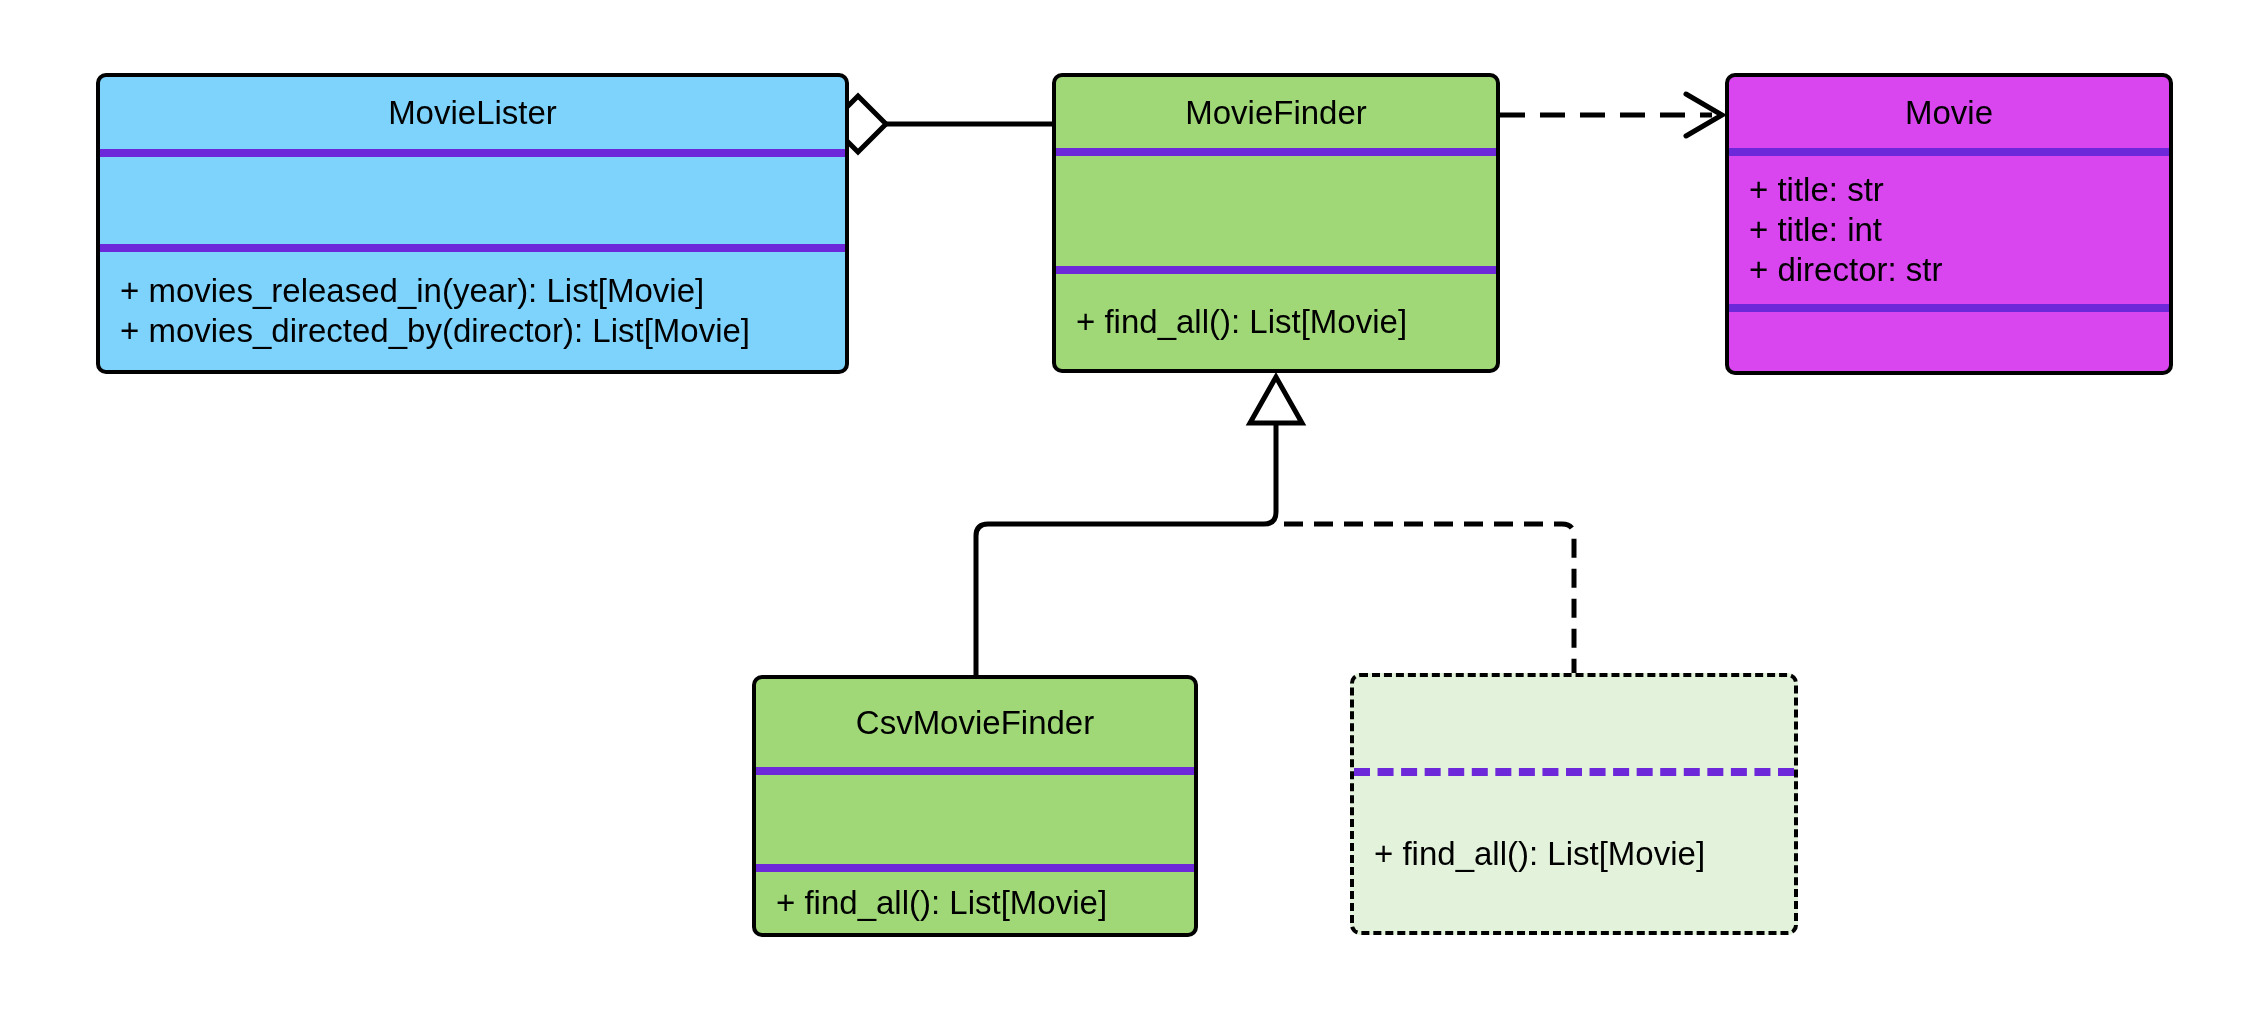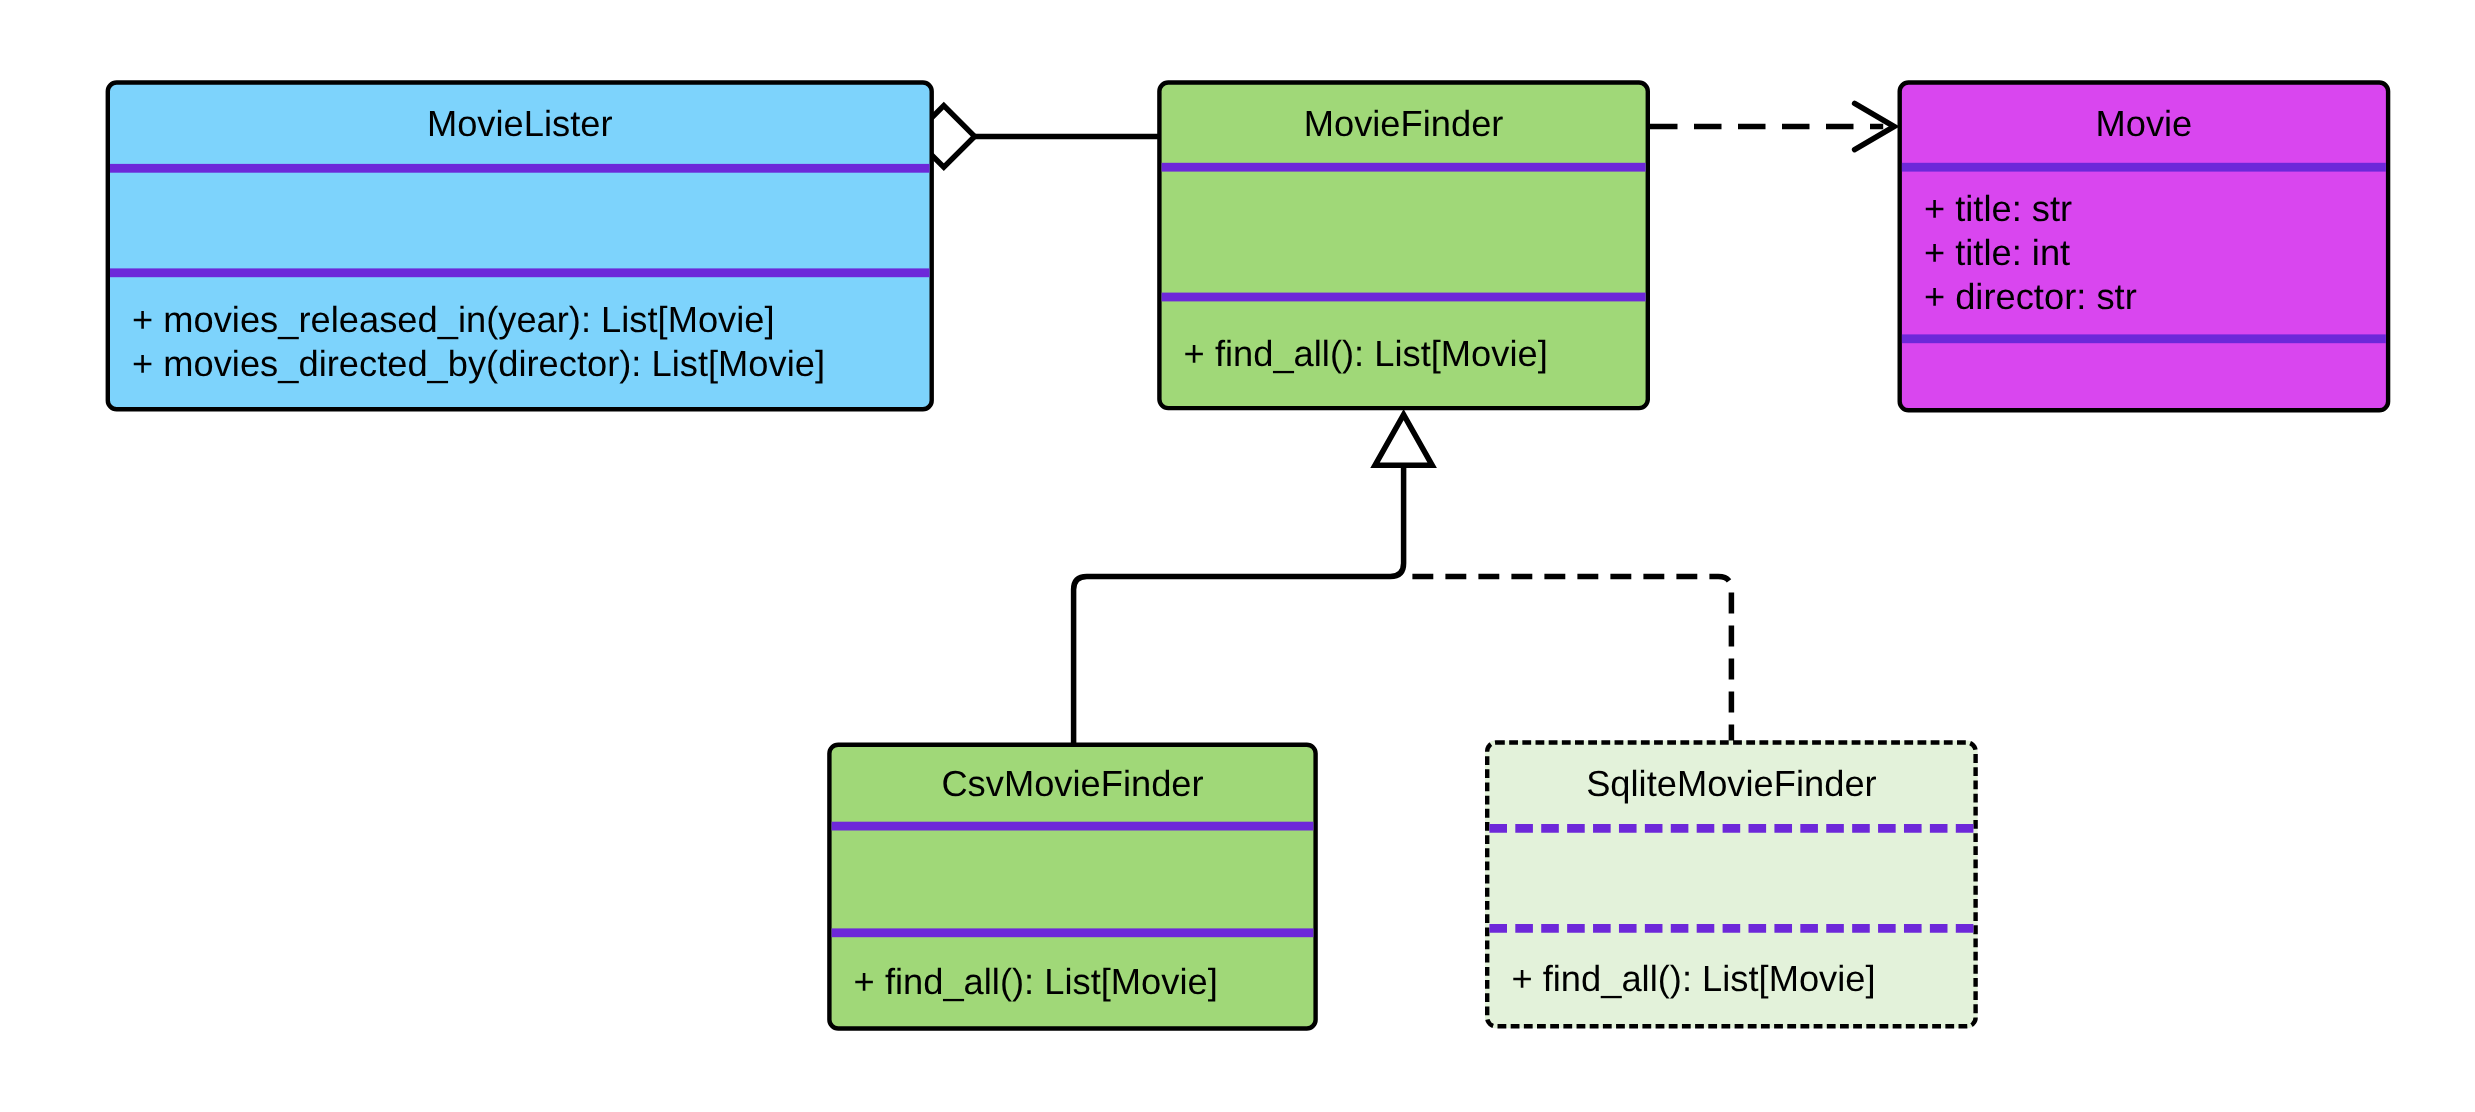--- a/index.html
+++ b/index.html
@@ -111,28 +111,27 @@
     <div class="compartment title" style="height:71px">Movie</div>
     <div class="compartment members" style="height:156px">
       <div class="member">+ title: str</div>
       <div class="member">+ title: int</div>
       <div class="member">+ director: str</div>
     </div>
     <div class="compartment grow"></div>
   </div>
 
   <div class="uml-class" style="left: 752px; top: 675px; width: 446px; height: 262px; background: rgb(160, 216, 120);">
-    <div class="compartment title" style="height:68px">CsvMovieFinder</div>
+    <div class="compartment title" style="height:88px">CsvMovieFinder</div>
     <div class="compartment" style="height:97px"></div>
     <div class="compartment members grow">
       <div class="member">+ find_all(): List[Movie]</div>
     </div>
   </div>
 
   <div class="uml-class dashed" style="left: 1350px; top: 673px; width: 448px; height: 262px; background: rgb(227, 242, 218);">
-    <div class="compartment title" style="height:72px">SqliteMovieFinder</div>
     <div class="compartment" style="height:91px"></div>
     <div class="compartment members grow">
       <div class="member">+ find_all(): List[Movie]</div>
     </div>
   </div>
 
 </div>
 
 </body></html>

